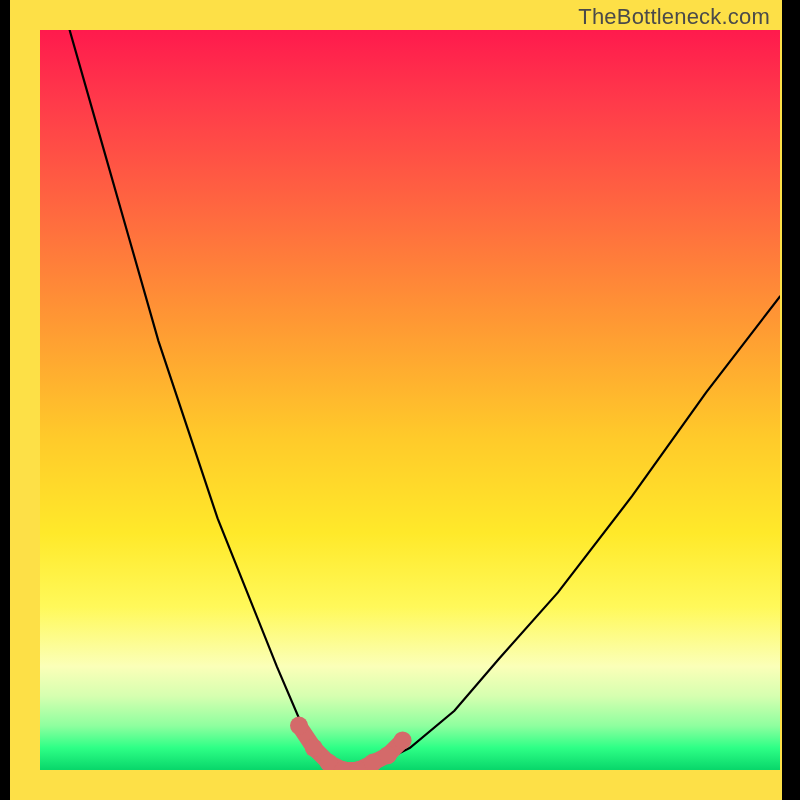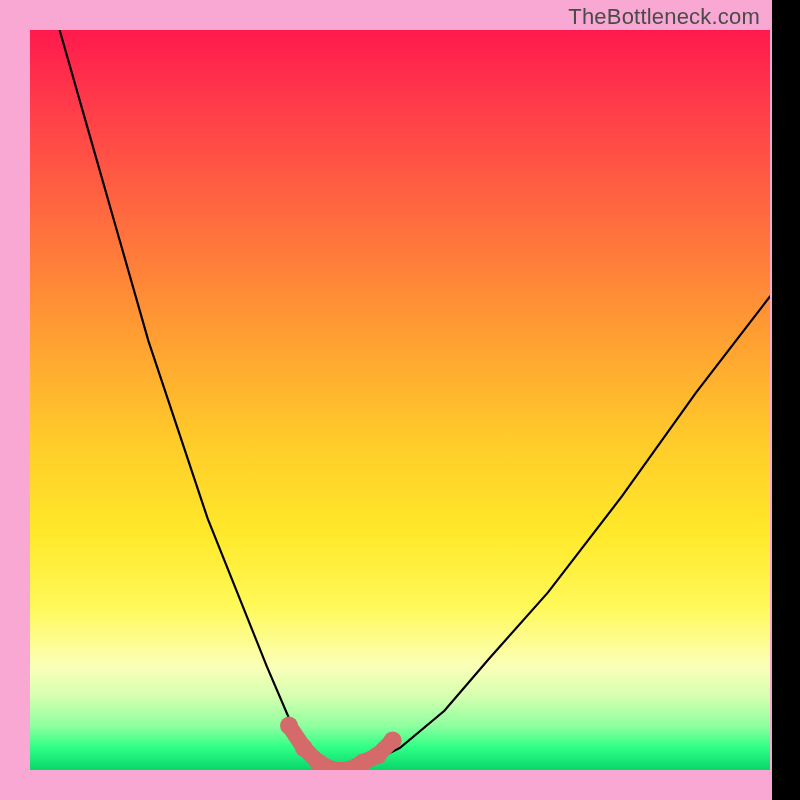--- a/index.html
+++ b/index.html
@@ -7,24 +7,24 @@
     padding: 0;
     width: 800px;
     height: 800px;
     overflow: hidden;
     background: #000;
     font-family: Arial, Helvetica, sans-serif;
   }
   .frame {
     position: absolute;
     top: 0;
-    left: 0;
+    left: 10px;
     width: 772px;
     height: 800px;
-    background: #f9a8d4;
+    background: #fde047;
   }
   .plot-area {
     position: absolute;
     top: 30px;
     left: 30px;
     width: 740px;
     height: 740px;
     overflow: hidden;
   }
   .gradient {

